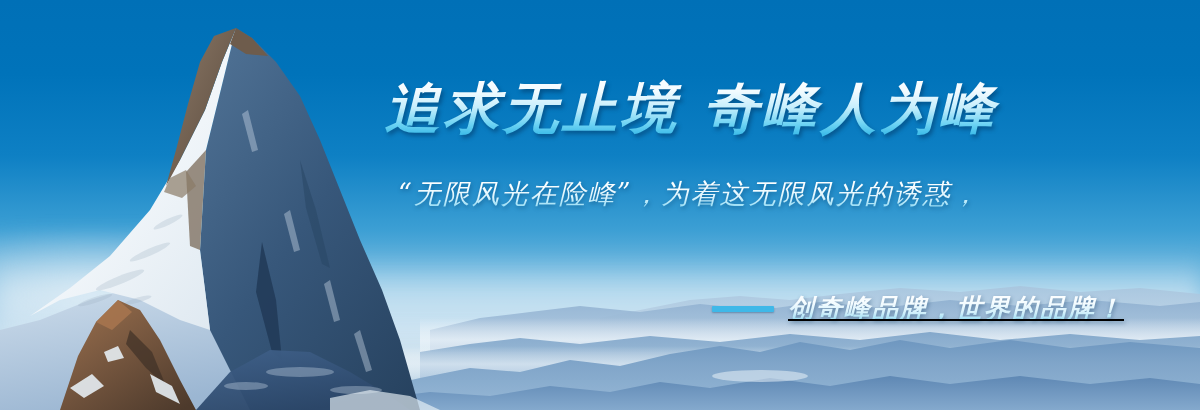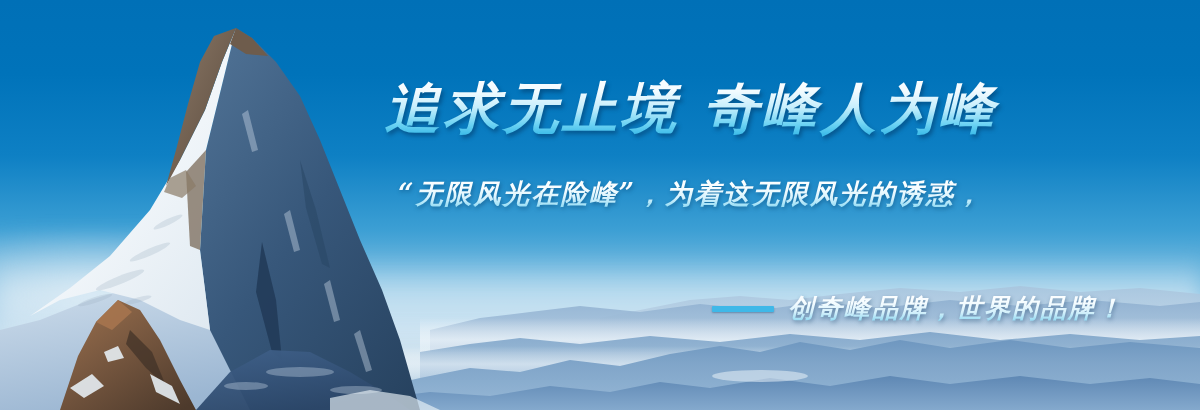--- a/index.html
+++ b/index.html
@@ -96,21 +96,21 @@
     color: transparent;
     -webkit-text-fill-color: transparent;
     filter: drop-shadow(2px 3px 2px rgba(0,40,80,0.45));
   }
 
   .sub-line {
     position: absolute;
     font-family: "DejaVu Serif", serif;
     font-size: 27px;
     font-style: italic;
-    font-weight: 700;
+    font-weight: 400;
     letter-spacing: 2px;
     white-space: nowrap;
     background: linear-gradient(to bottom,
         #ffffff 0%,
         #f6fdff 35%,
         #d8f3fd 60%,
         #9fe0f6 82%,
         #6fcdef 100%);
     -webkit-background-clip: text;
     background-clip: text;
@@ -122,20 +122,21 @@
   .sub-2 { left: 388px; top: 226px; }
 
   .attribution-row {
     position: absolute;
     left: 712px;
     top: 291px;
     display: flex;
     align-items: center;
     gap: 14px;
     white-space: nowrap;
+    text-decoration: underline;
   }
   .em-dash {
     display: block;
     width: 62px;
     height: 6px;
     background: #3fb8e8;
     border-radius: 1px;
     box-shadow: 0 1px 2px rgba(0,45,85,0.35);
   }
   .attribution-text {

